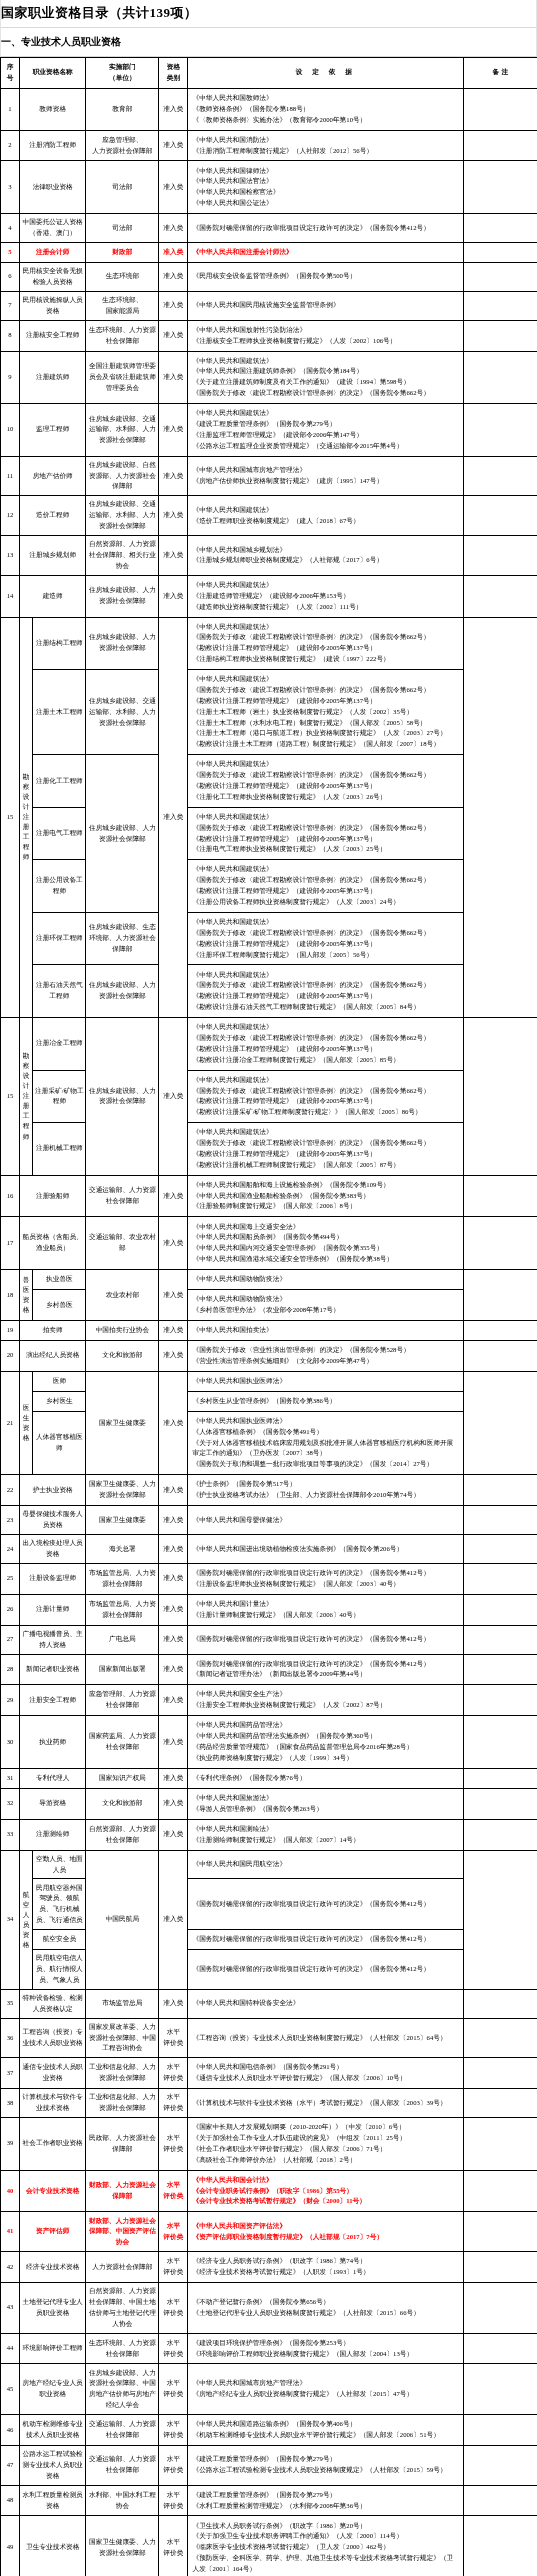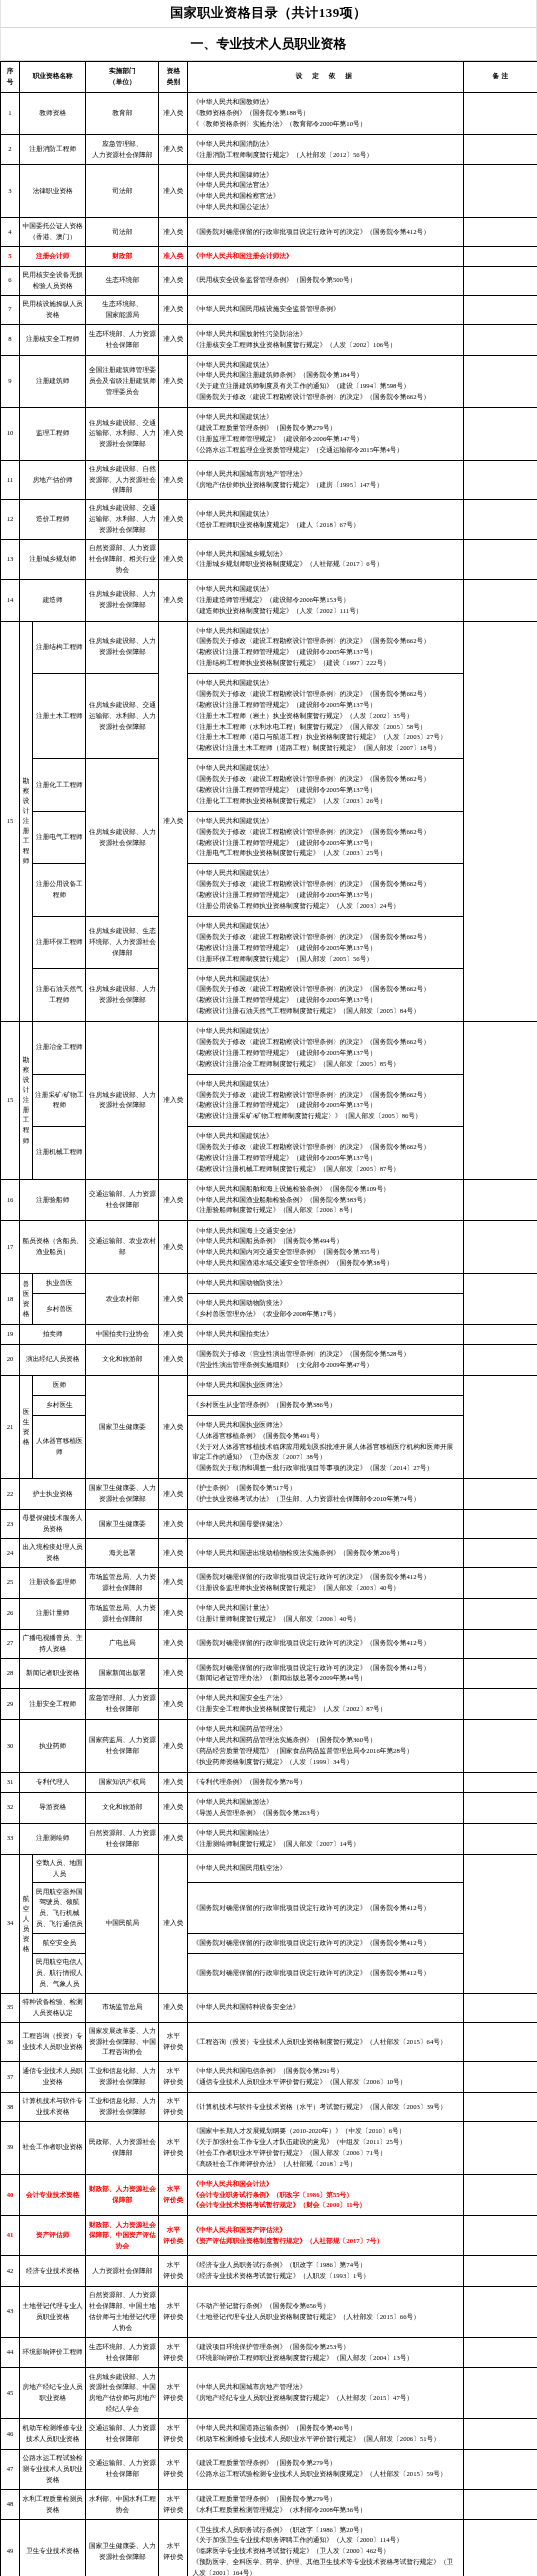--- a/index.html
+++ b/index.html
@@ -1,22 +1,22 @@
 <!DOCTYPE html>
 <html style="font-size:8.2px"><head>
 <meta charset="utf-8">
 <style>
   html,body{margin:0;padding:0;background:#ffffff;}
   body{width:537px;font-family:"Liberation Serif","DejaVu Serif",serif;color:#000;}
   .page{width:537px;background:#fff;}
-  .band{border-bottom:0.5px solid #d8d8d8;border-left:0.5px solid #e4e4e4;border-right:0.5px solid #e4e4e4;text-align:center;}
+  .band{border-bottom:0.5px solid #d8d8d8;border-left:0.5px solid #e4e4e4;border-right:0.5px solid #e4e4e4;}
   .title-band{padding:4.1px 0 5.2px 0;}
   .title-band h1{margin:0;font-size:13px;font-weight:bold;letter-spacing:0.5px;}
   .section-band{padding:6.7px 0;}
-  .section-band h2{margin:0;font-size:13px;font-weight:bold;}
+  .section-band h2{margin:0;font-size:10px;font-weight:bold;}
   .note-band{padding:4.1px 0;}
   .note-band .note{font-size:7.2px;font-weight:bold;}
   table.catalog{border-collapse:collapse;width:537px;table-layout:fixed;border:1px solid #000;}
   col.c-no{width:19px;}
   col.c-group{width:13.4px;}
   col.c-name{width:53px;}
   col.c-dept{width:73px;}
   col.c-cat{width:29px;}
   col.c-basis{width:276px;}
   col.c-remark{width:75px;}

